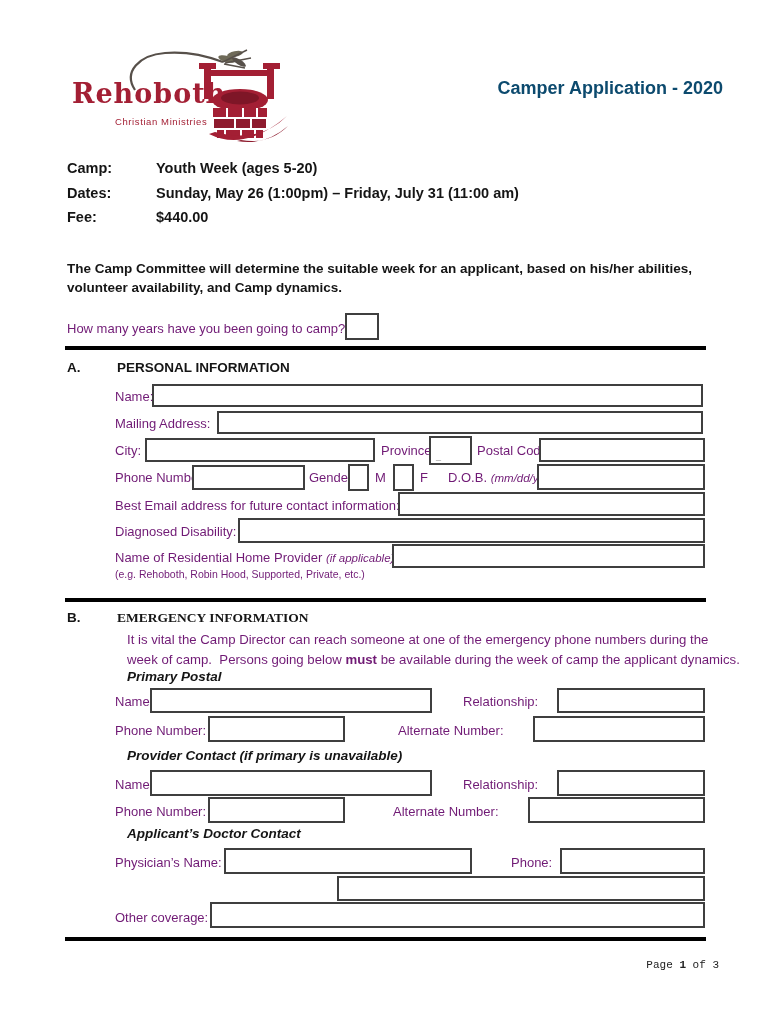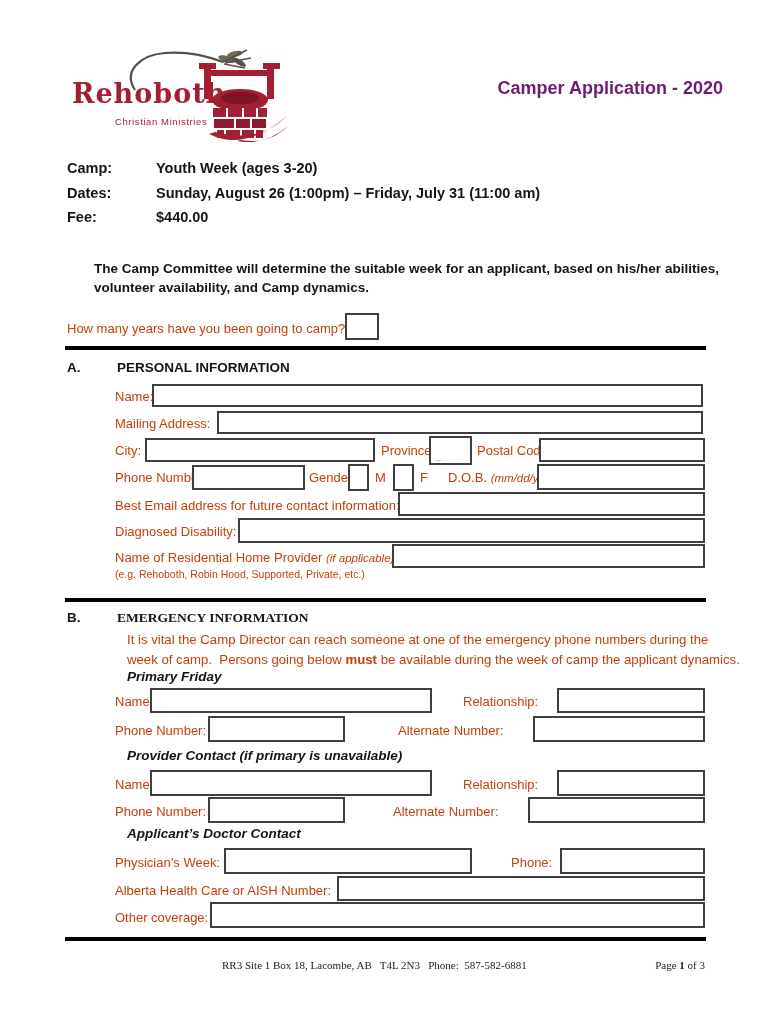--- a/index.html
+++ b/index.html
@@ -1,32 +1,32 @@
 <!DOCTYPE html>
 <html><head>
 <meta charset="utf-8">
 <style>
   html,body{margin:0;padding:0;background:#fff;}
   .page{position:relative;width:770px;height:1024px;background:#fff;overflow:hidden;
         font-family:"Liberation Sans",sans-serif;color:#151515;}
-  .lbl{position:absolute;font-size:13px;white-space:nowrap;color:#c2410c;}
+  .lbl{position:absolute;font-size:13px;white-space:nowrap;color:#701a75;}
   .pre{white-space:pre;}
   .b{font-weight:bold;}
   .i{font-style:italic;}
   .bi{font-weight:bold;font-style:italic;}
   .sm{font-size:10.5px;}
   .hd{position:absolute;font-size:13.5px;font-weight:bold;white-space:nowrap;}
   .inp{position:absolute;box-sizing:border-box;border:2px solid #3f3f3f;background:#fff;
        font:13px "Liberation Sans",sans-serif;padding:0 4px;border-radius:0;}
   .box{position:absolute;box-sizing:border-box;border:2px solid #3f3f3f;background:#fff;}
   .rule{position:absolute;left:65px;width:641px;height:4px;background:#000;}
-  .title{position:absolute;top:78px;right:47px;font-size:18px;font-weight:bold;color:#701a75;}
+  .title{position:absolute;top:78px;right:47px;font-size:18px;font-weight:bold;color:#0c4a6e;}
   .caminfo-lbl{position:absolute;left:67px;font-size:14.5px;font-weight:bold;}
   .caminfo-val{position:absolute;left:156px;font-size:14.5px;font-weight:bold;white-space:nowrap;}
-  .para{position:absolute;left:67px;width:650px;font-size:13.5px;font-weight:bold;line-height:19px;margin-left:27px;}
+  .para{position:absolute;left:67px;width:650px;font-size:13.5px;font-weight:bold;line-height:19px;}
   .ft{position:absolute;font-family:"Liberation Serif",serif;font-size:11px;color:#222;white-space:pre;}
   .brand{position:absolute;left:7px;top:30px;font-family:"DejaVu Serif",serif;font-weight:bold;
          font-size:27px;color:#a31f34;letter-spacing:1px;}
   .brandsub{position:absolute;left:50px;top:68px;font-size:9.5px;color:#a31f34;letter-spacing:.6px;}
   .logo{position:absolute;left:65px;top:48px;width:230px;height:105px;}
   .hint{position:absolute;left:5px;bottom:2px;font-size:9px;color:#9a9a9a;}
 </style>
 </head>
 <body>
 
@@ -54,23 +54,23 @@
       <rect x="17" y="61" width="52" height="9" fill="#8e1b2e"></rect>
       <rect x="20" y="72" width="46" height="8" fill="#a31f34"></rect>
       <path d="M30,50 v9 M46,50 v9 M60,50 v9 M38,61 v9 M54,61 v9 M28,72 v8 M44,72 v8 M58,72 v8" stroke="#fff" stroke-width="2"></path>
       <path d="M12,76 Q48,94 90,58 Q62,86 18,74 Z" fill="#a31f34"></path>
       <path d="M40,83 Q68,88 91,68 Q72,87 44,82 Z" fill="#8e1b2e"></path>
     </svg>
   </div>
   <div class="title">Camper Application - 2020</div>
 
   <div class="caminfo-lbl" style="top:160px;">Camp:</div>
-  <div class="caminfo-val" style="top:160px;">Youth Week (ages 3-20)</div>
+  <div class="caminfo-val" style="top:160px;">Youth Week (ages 5-20)</div>
   <div class="caminfo-lbl" style="top:185px;">Dates:</div>
-  <div class="caminfo-val" style="top:185px;">Sunday, August 26 (1:00pm) – Friday, July 31 (11:00 am)</div>
+  <div class="caminfo-val" style="top:185px;">Sunday, May 26 (1:00pm) – Friday, July 31 (11:00 am)</div>
   <div class="caminfo-lbl" style="top:209px;">Fee:</div>
   <div class="caminfo-val" style="top:209px;">$440.00</div>
 
   <div class="para" style="top:259px;">The Camp Committee will determine the suitable week for an applicant, based on his/her abilities, volunteer availability, and Camp dynamics.</div>
   <div class="lbl" style="left:67px;top:321px;">How many years have you been going to camp?</div>
   <input class="inp" style="left: 345px; top: 313px; width: 34px; height: 27px;" value="">
 
   <div class="rule" style="top:346px;"></div>
 
   <div class="hd" style="left:67px;top:360px;">A.</div>
@@ -112,21 +112,21 @@
   <div class="lbl sm" style="left:115px;top:568px;">(e.g. Rehoboth, Robin Hood, Supported, Private, etc.)</div>
 
   <div class="rule" style="top:598px;"></div>
 
   <div class="hd" style="left:67px;top:610px;">B.</div>
   <div class="hd" style="left:117px;top:610px;font-family:Liberation Serif, serif;">EMERGENCY INFORMATION</div>
 
   <div class="lbl pre" style="left:127px;top:632px;font-size:13.2px;">It is vital the Camp Director can reach someone at one of the emergency phone numbers during the</div>
   <div class="lbl pre" style="left:127px;top:652px;font-size:13.2px;"><span>week of camp.  Persons going below </span><span class="b">must</span><span> be available during the week of camp the applicant dynamics.</span></div>
 
-  <div class="hd bi" style="left:127px;top:669px;">Primary Friday</div>
+  <div class="hd bi" style="left:127px;top:669px;">Primary Postal</div>
 
   <div class="lbl" style="left:115px;top:694px;">Name:</div>
   <input class="inp" style="left: 150px; top: 688px; width: 282px; height: 25px;" value="">
   <div class="lbl" style="left:463px;top:694px;">Relationship:</div>
   <input class="inp" style="left: 557px; top: 688px; width: 148px; height: 25px;" value="">
 
   <div class="lbl" style="left:115px;top:723px;">Phone Number:</div>
   <input class="inp" style="left: 208px; top: 716px; width: 137px; height: 26px;" value="">
   <div class="lbl" style="left:398px;top:723px;">Alternate Number:</div>
   <input class="inp" style="left: 533px; top: 716px; width: 172px; height: 26px;" value="">
@@ -138,29 +138,27 @@
   <div class="lbl" style="left:463px;top:777px;">Relationship:</div>
   <input class="inp" style="left: 557px; top: 770px; width: 148px; height: 26px;" value="">
 
   <div class="lbl" style="left:115px;top:804px;">Phone Number:</div>
   <input class="inp" style="left: 208px; top: 797px; width: 137px; height: 26px;" value="">
   <div class="lbl" style="left:393px;top:804px;">Alternate Number:</div>
   <input class="inp" style="left: 528px; top: 797px; width: 177px; height: 26px;" value="">
 
   <div class="hd bi" style="left:127px;top:826px;">Applicant’s Doctor Contact</div>
 
-  <div class="lbl" style="left:115px;top:855px;">Physician’s Week:</div>
+  <div class="lbl" style="left:115px;top:855px;">Physician’s Name:</div>
   <input class="inp" style="left: 224px; top: 848px; width: 248px; height: 26px;" value="">
   <div class="lbl" style="left:511px;top:855px;">Phone:</div>
   <input class="inp" style="left: 560px; top: 848px; width: 145px; height: 26px;" value="">
 
-  <div class="lbl" style="left:115px;top:883px;">Alberta Health Care or AISH Number:</div>
   <input class="inp" style="left: 337px; top: 876px; width: 368px; height: 25px;" value="">
 
   <div class="lbl" style="left:115px;top:910px;">Other coverage:</div>
   <input class="inp" style="left: 210px; top: 902px; width: 495px; height: 26px;" value="">
 
   <div class="rule" style="top:937px;"></div>
 
-  <div class="ft" style="left:222px;top:959px;">RR3 Site 1 Box 18, Lacombe, AB   T4L 2N3   Phone:  587-582-6881</div>
-  <div class="ft" style="right:65px;top:959px;"><span>Page </span><span class="b">1</span><span> of 3</span></div>
+  <div class="ft" style="right:51px;top:959px;font-family:Liberation Mono, monospace;"><span>Page </span><span class="b">1</span><span> of 3</span></div>
 
 </div>
 
 </body></html>

